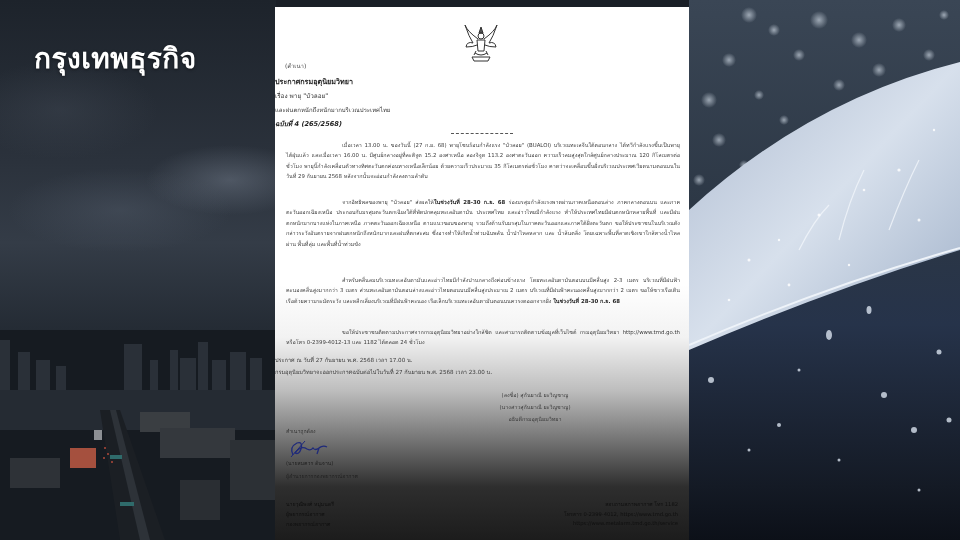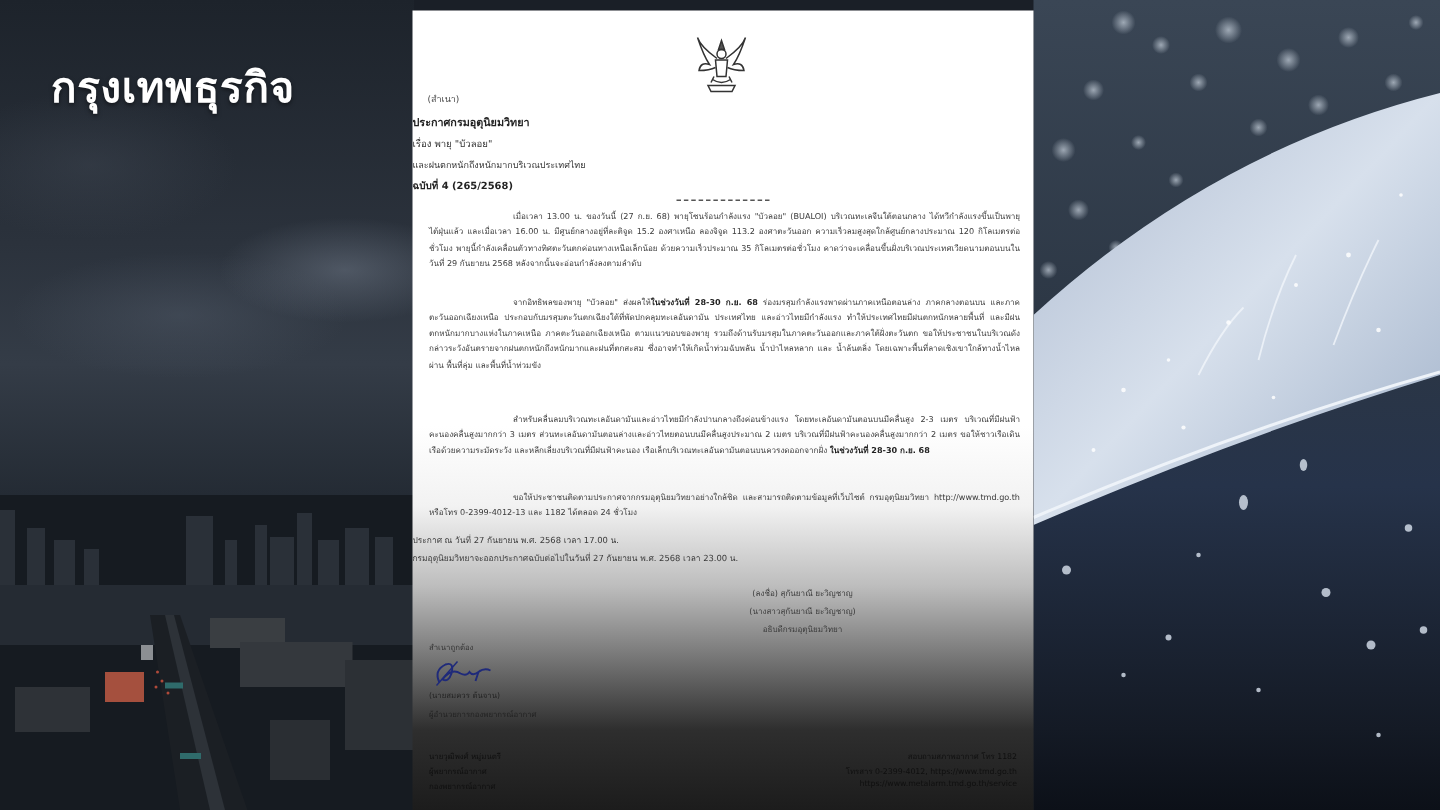--- a/index.html
+++ b/index.html
@@ -43,21 +43,21 @@
     color: #2b2b2b;
     font-family: "DejaVu Sans", sans-serif;
     overflow: hidden;
   }
   .emblem { position: absolute; left: 186px; top: 16px; width: 40px; height: 42px; }
   .ref-label { position: absolute; left: 10px; top: 54px; font-size: 6px; color: #444; }
   .doc-center { position: absolute; left: 0; width: 414px; text-align: left; }
   .doc-title { top: 69px; font-size: 7.2px; font-weight: bold; color: #222; }
   .doc-subject { top: 84px; font-size: 6.4px; color: #333; }
   .doc-subject2 { top: 98px; font-size: 6px; color: #333; }
-  .doc-issue { top: 111px; font-size: 6.6px; font-weight: bold; color: #222; }
+  .doc-issue { top: 111px; font-size: 6.6px; font-weight: bold; color: #222; font-style: italic; }
   .doc-rule { position: absolute; left: 176px; top: 126px; width: 62px; border-top: 1px dashed #555; }
 
   .para {
     position: absolute; left: 11px; width: 394px;
     font-size: 5.4px; line-height: 10.4px; color: #3a3a3a;
     text-align: justify; text-indent: 56px;
   }
   .para b { color: #1e1e1e; }
   .p1 { top: 133px; }
   .p2 { top: 190px; }

